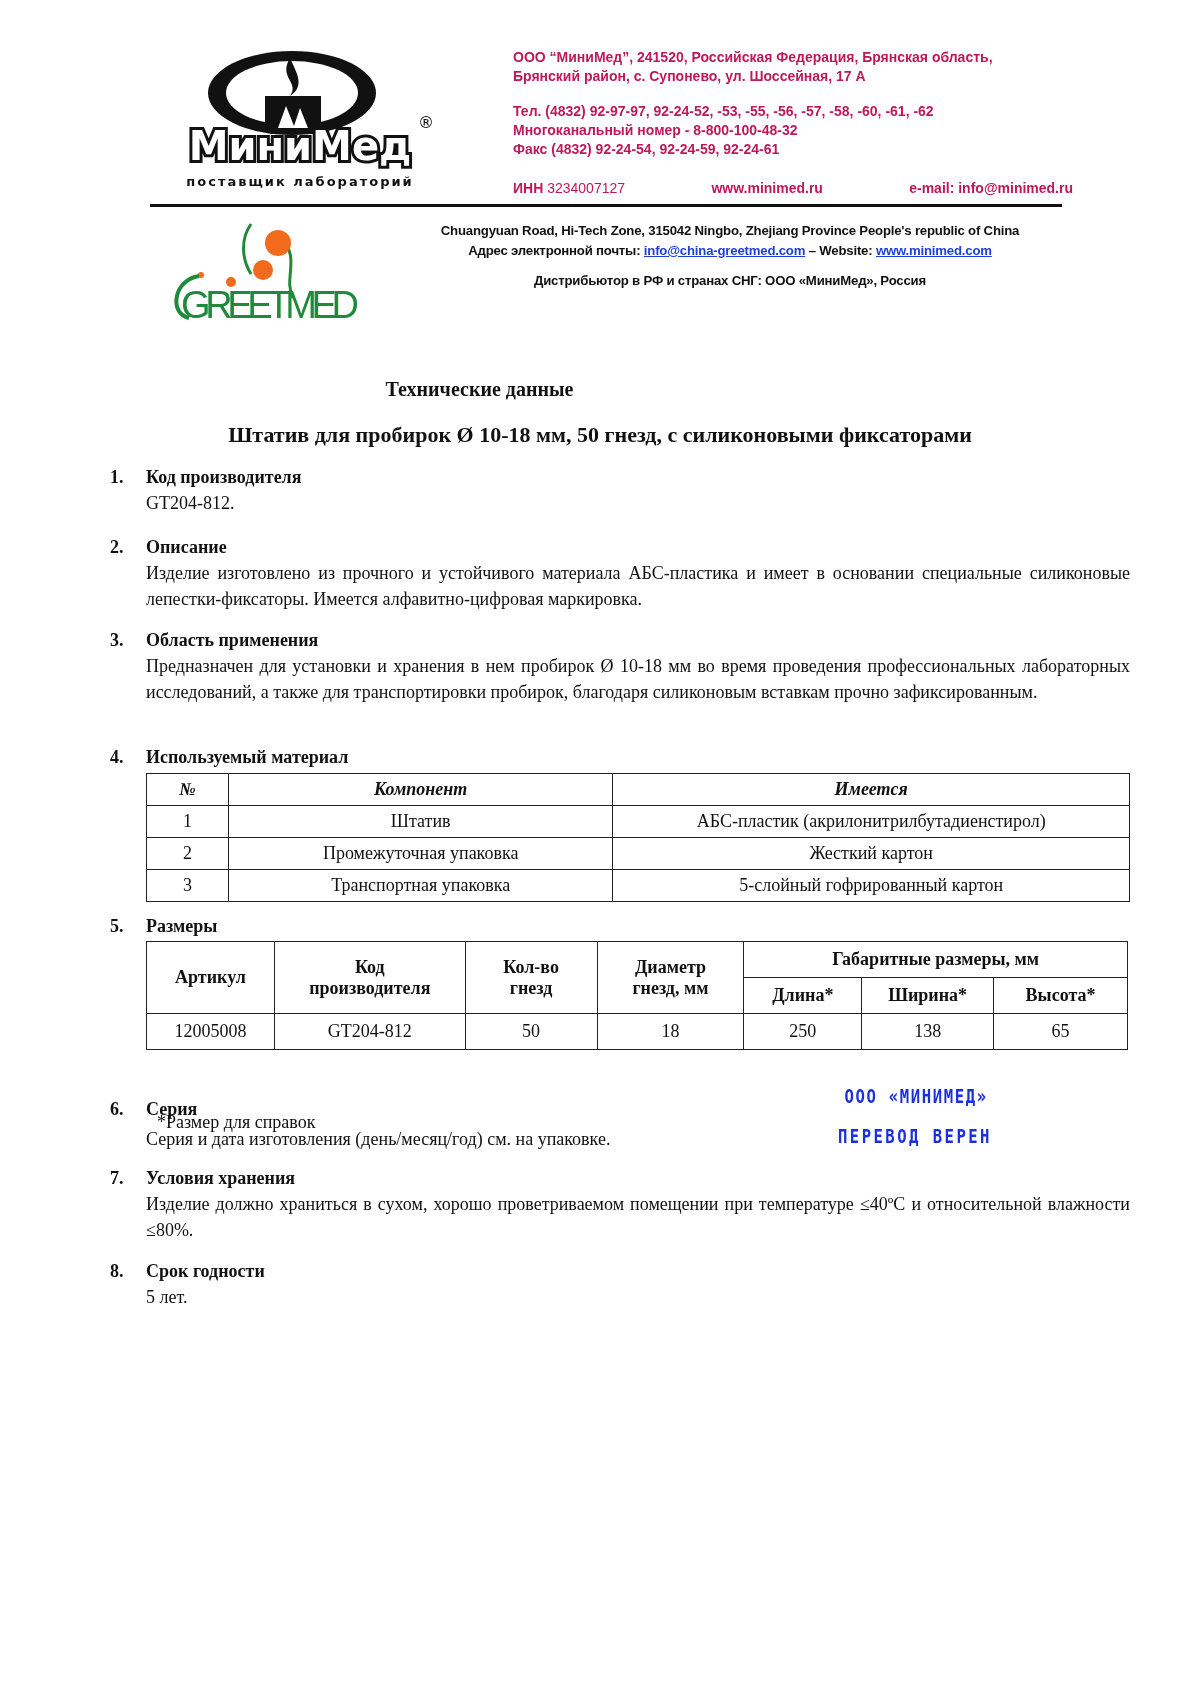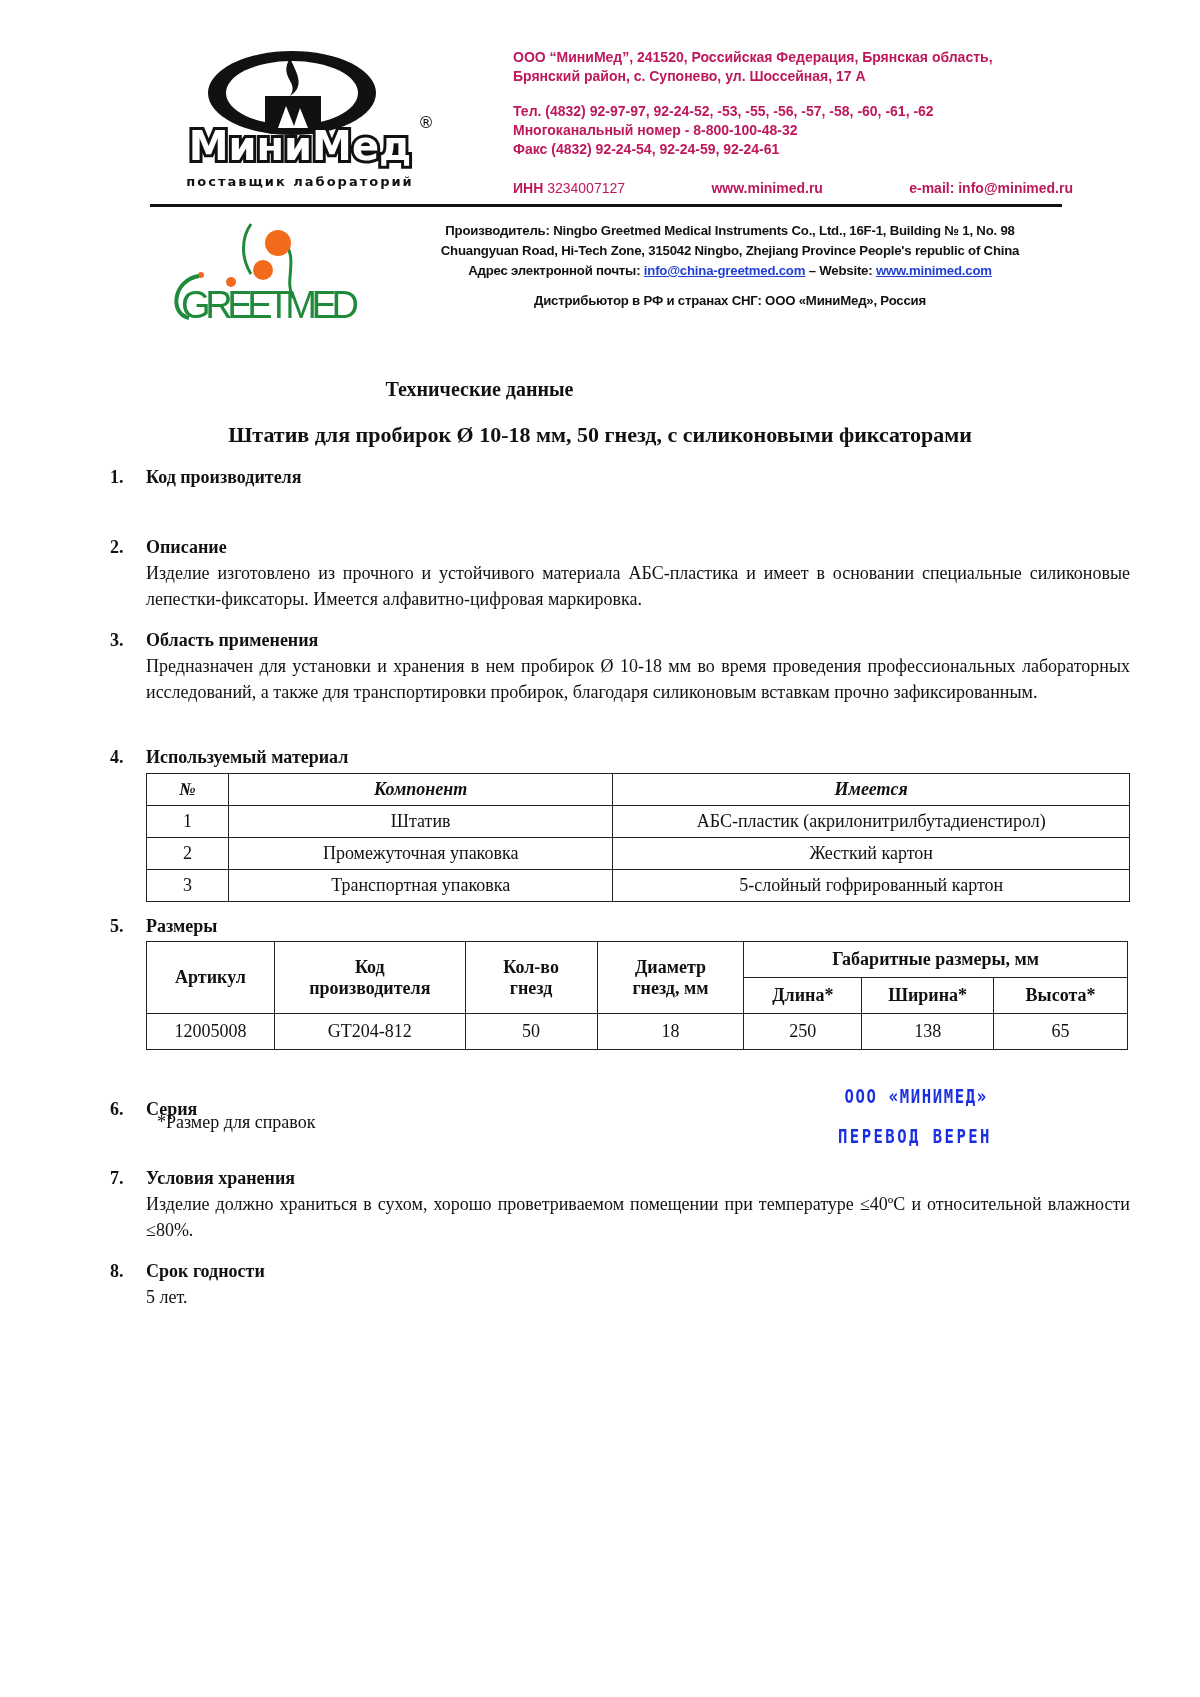--- a/index.html
+++ b/index.html
@@ -81,36 +81,36 @@
     <path d="M118 20 C138 40,120 60,130 80" stroke="#1f8a3a" stroke-width="3" fill="none"></path>
     <circle cx="115" cy="25" r="13" fill="#f26a1b"></circle>
     <circle cx="100" cy="52" r="10" fill="#f26a1b"></circle>
     <circle cx="68" cy="64" r="5" fill="#f26a1b"></circle>
     <circle cx="38" cy="57" r="3" fill="#f26a1b"></circle>
     <path d="M36 58 C10 62,6 96,26 100" stroke="#1f8a3a" stroke-width="4" fill="none"></path>
     <text x="18" y="100" font-family="Liberation Sans, sans-serif" font-size="38" fill="#1f8a3a" textLength="178">GREETMED</text>
   </svg>
 </div>
 <div class="gm-info">
-  <div>Производитель: Ningbo Greetmed Medical Instruments Co., Ltd., 16F-1, Building № 1, No. 98</div>
   <div>Chuangyuan Road, Hi-Tech Zone, 315042 Ningbo, Zhejiang Province People's republic of China</div>
   <div>
     <span>Адрес электронной почты: </span><a>info@china-greetmed.com</a><span> – Website: </span><a>www.minimed.com</a>
   </div>
   <div class="dist">Дистрибьютор в РФ и странах СНГ: ООО «МиниМед», Россия</div>
 </div>
 
 <div class="title1">Технические данные</div>
 <div class="title2">Штатив для пробирок Ø 10-18 мм, 50 гнезд, с силиконовыми фиксаторами</div>
 
 <div class="sec" style="top:464px;">
   <div class="head">
       <span class="num">1.</span>
       <span>Код производителя</span>
     </div>
+  <div class="body">GT204-812.</div>
 </div>
 
 <div class="sec" style="top:534px;">
   <div class="head">
       <span class="num">2.</span>
       <span>Описание</span>
     </div>
   <div class="body">Изделие изготовлено из прочного и устойчивого материала АБС-пластика и имеет в основании специальные силиконовые лепестки-фиксаторы. Имеется алфавитно-цифровая маркировка.</div>
 </div>
 
@@ -198,20 +198,21 @@
   </tr>
 </tbody>
   </table>
 <div class="footnote">*Размер для справок</div>
 
 <div class="sec" style="top:1096px;">
   <div class="head">
       <span class="num">6.</span>
       <span>Серия</span>
     </div>
+  <div class="body" style="margin-top:4px">Серия и дата изготовления (день/месяц/год) см. на упаковке.</div>
 </div>
 
 <div class="stamp">
   <div class="l1">ООО «МИНИМЕД»</div>
   <div class="l2">ПЕРЕВОД  ВЕРЕН</div>
 </div>
 
 <div class="sec" style="top:1165px;">
   <div class="head">
       <span class="num">7.</span>

